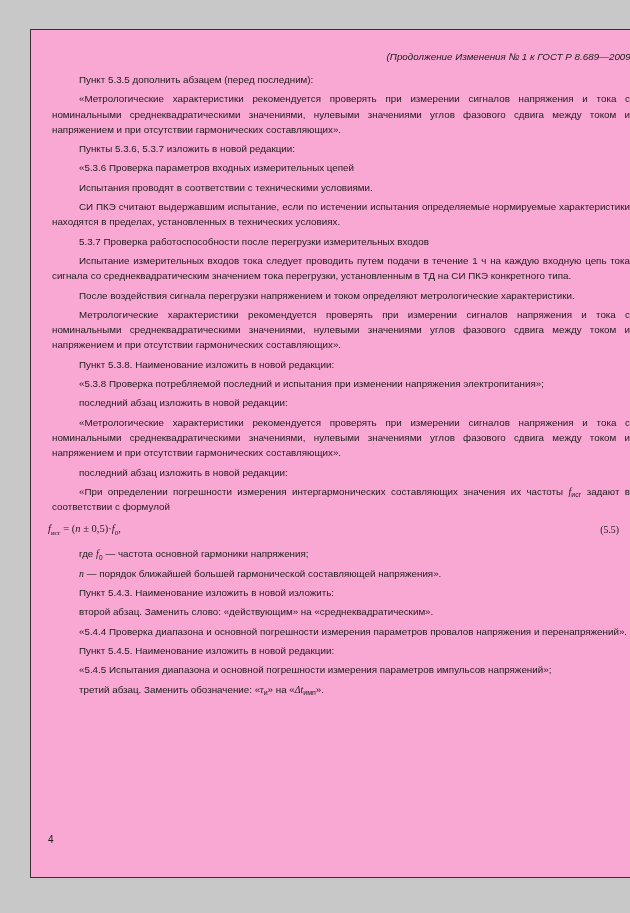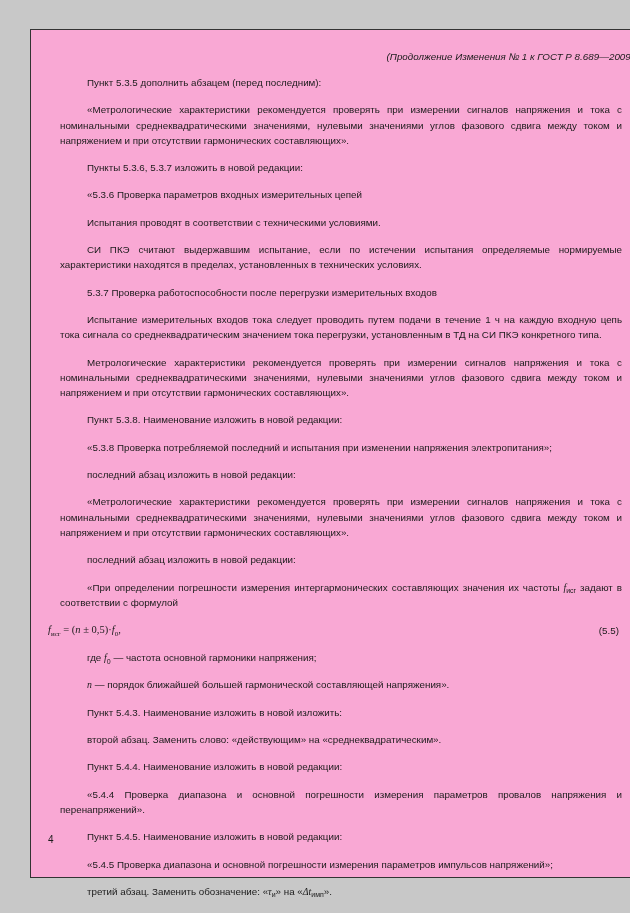--- a/index.html
+++ b/index.html
@@ -21,21 +21,21 @@
     padding: 21px 17px 0 17px;
   }
   .hdr {
     font-size: 9.8px;
     font-style: italic;
     text-align: right;
     line-height: 12px;
     margin: 0 0 9px 0;
   }
   .t {
-    margin: 12px;
+    margin: 4px;
     font-size: 9.8px;
     line-height: 15.3px;
     text-align: justify;
     text-indent: 27px;
   }
   .b { font-weight: normal; }
   .v {
     font-family: "Liberation Serif", serif;
     font-style: italic;
   }
@@ -51,21 +51,21 @@
     position: relative;
     margin: 7px 0 9px 0;
     font-size: 10.5px;
     line-height: 16px;
     font-family: "Liberation Serif", serif;
   }
   .fx i { font-style: italic; }
   .fnum {
     position: absolute;
     right: 15px; top: 1px;
-    font-family: Liberation Sans, sans-serif;
+    font-family: Liberation Serif, serif;
     font-style: normal;
     font-size: 9.8px;
   }
   .pageno {
     position: absolute;
     left: 17px; bottom: 32px;
     font-size: 10px;
   }
 </style>
 </head>
@@ -76,42 +76,42 @@
   <div class="hdr">(Продолжение Изменения № 1 к ГОСТ Р 8.689—2009)</div>
 
   <p class="t">Пункт 5.3.5 дополнить абзацем (перед последним):</p>
   <p class="t">«Метрологические характеристики рекомендуется проверять при измерении сигналов напряжения и тока с номинальными среднеквадратическими значениями, нулевыми значениями углов фазового сдвига между током и напряжением и при отсутствии гармонических составляющих».</p>
   <p class="t">Пункты 5.3.6, 5.3.7 изложить в новой редакции:</p>
   <p class="t b">«5.3.6 Проверка параметров входных измерительных цепей</p>
   <p class="t">Испытания проводят в соответствии с техническими условиями.</p>
   <p class="t">СИ ПКЭ считают выдержавшим испытание, если по истечении испытания определяемые нормируемые характеристики находятся в пределах, установленных в технических условиях.</p>
   <p class="t b">5.3.7 Проверка работоспособности после перегрузки измерительных входов</p>
   <p class="t">Испытание измерительных входов тока следует проводить путем подачи в течение 1 ч на каждую входную цепь тока сигнала со среднеквадратическим значением тока перегрузки, установленным в ТД на СИ ПКЭ конкретного типа.</p>
+  <p class="t">После воздействия сигнала перегрузки напряжением и током определяют метрологические характеристики.</p>
   <p class="t">Метрологические характеристики рекомендуется проверять при измерении сигналов напряжения и тока с номинальными среднеквадратическими значениями, нулевыми значениями углов фазового сдвига между током и напряжением и при отсутствии гармонических составляющих».</p>
   <p class="t">Пункт 5.3.8. Наименование изложить в новой редакции:</p>
   <p class="t b">«5.3.8 Проверка потребляемой последний и испытания при изменении напряжения электропитания»;</p>
   <p class="t">последний абзац изложить в новой редакции:</p>
   <p class="t">«Метрологические характеристики рекомендуется проверять при измерении сигналов напряжения и тока с номинальными среднеквадратическими значениями, нулевыми значениями углов фазового сдвига между током и напряжением и при отсутствии гармонических составляющих».</p>
   <p class="t">последний абзац изложить в новой редакции:</p>
 
   <p class="t"><span>«При определении погрешности измерения интергармонических составляющих значения их частоты </span><i class="v">f</i><sub>исг</sub><span> задают в соответствии с формулой</span></p>
 
   <div class="frow">
     <span class="fx"><i>f</i><sub>исг</sub><span> = (</span><i>n</i><span> ± 0,5)·</span><i>f</i><sub>0</sub><span>,</span></span>
     <span class="fnum">(5.5)</span>
   </div>
 
   <p class="t"><span>где </span><i class="v">f</i><sub>0</sub><span> — частота основной гармоники напряжения;</span></p>
 
   <p class="t"><i class="v">n</i><span> — порядок ближайшей большей гармонической составляющей напряжения».</span></p>
 
   <p class="t">Пункт 5.4.3. Наименование изложить в новой изложить:</p>
   <p class="t">второй абзац. Заменить слово: «действующим» на «среднеквадратическим».</p>
-  <p class="t">Пункт 5.4.4. Наименование изложить в новой редакции:</p>
   <p class="t b">«5.4.4 Проверка диапазона и основной погрешности измерения параметров провалов напряжения и перенапряжений».</p>
   <p class="t">Пункт 5.4.5. Наименование изложить в новой редакции:</p>
-  <p class="t b">«5.4.5 Проверка диапазона и основной погрешности измерения параметров импульсов напряжений»;</p>
+  <p class="t b">«5.4.5 Испытания диапазона и основной погрешности измерения параметров импульсов напряжений»;</p>
 
   <p class="t"><span>третий абзац. Заменить обозначение: «</span><i class="v">τ</i><sub>и</sub><span>» на «</span><i class="v">Δt</i><sub>имп</sub><span>».</span></p>
 
   <div class="pageno">4</div>
 
 </div>
 
 </body></html>

